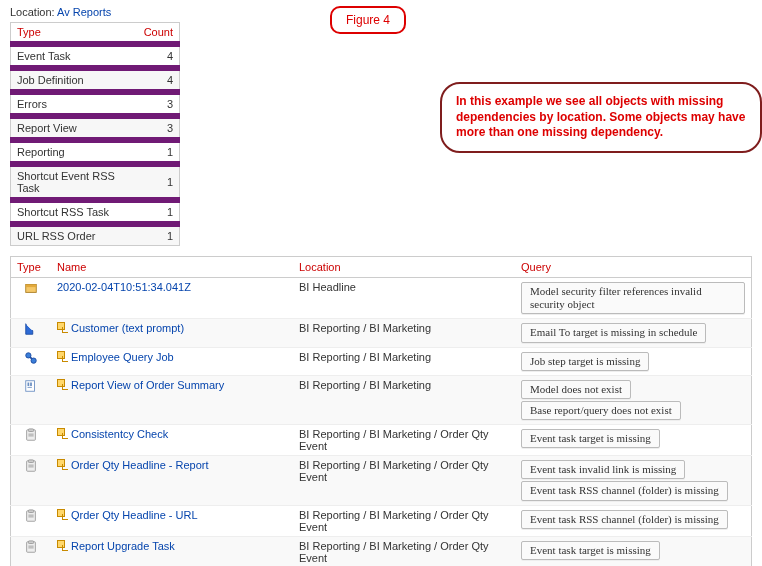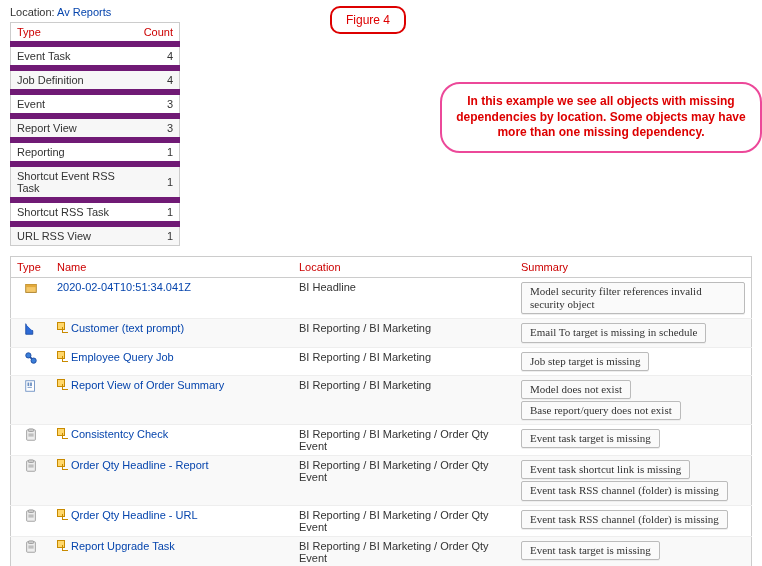--- a/index.html
+++ b/index.html
@@ -6,21 +6,21 @@
   .page{width:762px;padding:6px 10px 20px 10px;box-sizing:border-box;position:relative;}
   .loc{color:#333;margin-bottom:4px;}
   .loc a{color:#0645AD;text-decoration:none;}
   .summary{border:1px solid #ccc;border-collapse:collapse;width:170px;}
   .summary th{color:#c00;font-weight:normal;text-align:left;padding:3px 6px;border-bottom:1px solid #ccc;font-size:11px;}
   .summary th.count{text-align:center;}
   .summary td{padding:3px 6px;border-top:6px solid #701a75;}
   .summary tr:nth-child(even) td{background:#f7f7f7;}
   .summary td.count{text-align:right;}
   .figure{position:absolute;left:330px;top:6px;border:2px solid #d00;border-radius:10px;color:#d00;font-size:12px;padding:5px 14px;}
-  .note{position:absolute;left:440px;top:82px;width:290px;border:2px solid #ec4899;border-radius:20px;color:#d00;font-size:12px;font-weight:bold;padding:10px 14px;line-height:1.3;text-align:center;}
+  .note{position:absolute;left:440px;top:82px;width:290px;border:2px solid #7f1d1d;border-radius:20px;color:#d00;font-size:12px;font-weight:bold;padding:10px 14px;line-height:1.3;}
   .grid{width:100%;border:1px solid #ccc;border-collapse:collapse;margin-top:10px;}
   .grid th{color:#c00;font-weight:normal;text-align:left;padding:4px 6px;border-bottom:1px solid #ccc;font-size:11px;}
   .grid td{padding:3px 6px;border-top:1px solid #eee;vertical-align:top;}
   .grid tr:nth-child(even) td{background:#f9f9f9;}
   .grid td.type{width:28px;text-align:center;}
   .grid td.name{width:230px;}
   .grid td.loc{width:210px;color:#333;}
   .name-link{color:#0645AD;text-decoration:none;}
   .type-icon{display:inline-block;width:14px;height:14px;vertical-align:middle;}
   .sc-icon{display:inline-block;width:10px;height:10px;margin-right:4px;position:relative;}
@@ -48,56 +48,56 @@
   <tbody id="summary-body">
         <tr>
           <td>Event Task</td>
           <td class="count">4</td>
         </tr>
         <tr>
           <td>Job Definition</td>
           <td class="count">4</td>
         </tr>
         <tr>
-          <td>Event</td>
+          <td>Errors</td>
           <td class="count">3</td>
         </tr>
         <tr>
           <td>Report View</td>
           <td class="count">3</td>
         </tr>
         <tr>
           <td>Reporting</td>
           <td class="count">1</td>
         </tr>
         <tr>
           <td>Shortcut Event RSS Task</td>
           <td class="count">1</td>
         </tr>
         <tr>
           <td>Shortcut RSS Task</td>
           <td class="count">1</td>
         </tr>
         <tr>
-          <td>URL RSS View</td>
+          <td>URL RSS Order</td>
           <td class="count">1</td>
         </tr>
       </tbody>
 </table>
 
 <div class="figure">Figure 4</div>
 <div class="note">In this example we see all objects with missing dependencies by location. Some objects may have more than one missing dependency.</div>
 
 <table class="grid">
   <thead>
         <tr>
     <th>Type</th>
     <th>Name</th>
     <th>Location</th>
-    <th>Summary</th>
+    <th>Query</th>
   </tr>
       </thead>
   <tbody id="grid-body">
         <tr>
           <td class="type"><span class="type-icon"><svg viewBox="0 0 16 16">
                 <rect x="2" y="4" width="12" height="9" fill="#f5c869" stroke="#a87b1e"></rect>
                 <rect x="2" y="4" width="12" height="3" fill="#e2a93c"></rect>
               </svg></span></td>
           <td class="name"><a href="#" class="name-link">2020-02-04T10:51:34.041Z</a></td>
           <td class="loc">BI Headline</td>
@@ -158,21 +158,21 @@
         <tr>
           <td class="type"><span class="type-icon"><svg viewBox="0 0 16 16">
                 <rect x="3" y="2" width="10" height="12" rx="1" fill="#eee" stroke="#999"></rect>
                 <rect x="5" y="1" width="6" height="3" rx="1" fill="#ccc" stroke="#999"></rect>
                 <line x1="5" y1="7" x2="11" y2="7" stroke="#999"></line>
                 <line x1="5" y1="9" x2="11" y2="9" stroke="#999"></line>
               </svg></span></td>
           <td class="name"><span class="sc-icon"></span><a href="#" class="name-link">Order Qty Headline - Report</a></td>
           <td class="loc">BI Reporting / BI Marketing / Order Qty Event</td>
           <td class="errs">
-            <div><span class="err-chip">Event task shortcut link is missing</span></div>
+            <div><span class="err-chip">Event task invalid link is missing</span></div>
             <div><span class="err-chip">Event task RSS channel (folder) is missing</span></div>
           </td>
         </tr>
         <tr>
           <td class="type"><span class="type-icon"><svg viewBox="0 0 16 16">
                 <rect x="3" y="2" width="10" height="12" rx="1" fill="#eee" stroke="#999"></rect>
                 <rect x="5" y="1" width="6" height="3" rx="1" fill="#ccc" stroke="#999"></rect>
                 <line x1="5" y1="7" x2="11" y2="7" stroke="#999"></line>
                 <line x1="5" y1="9" x2="11" y2="9" stroke="#999"></line>
               </svg></span></td>

